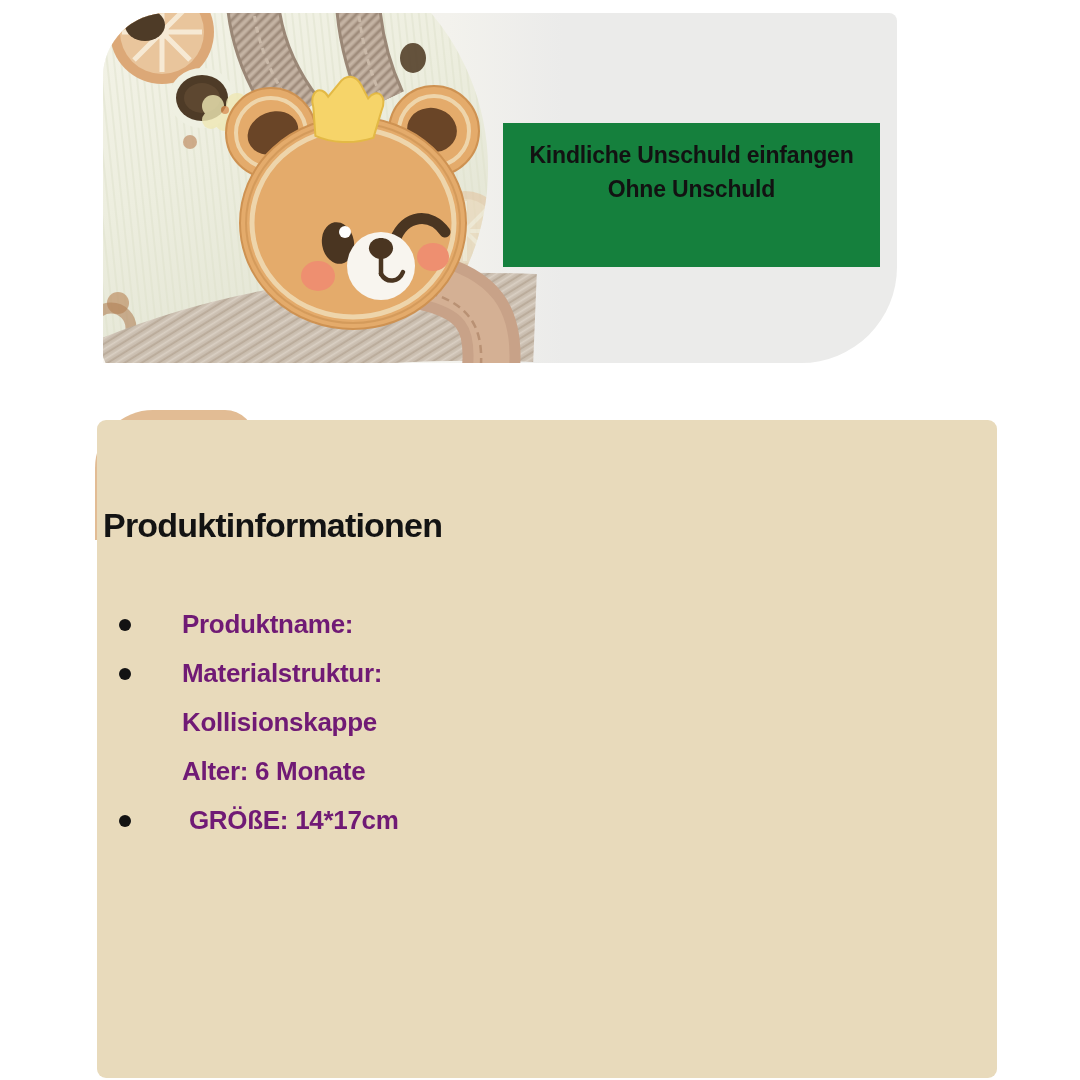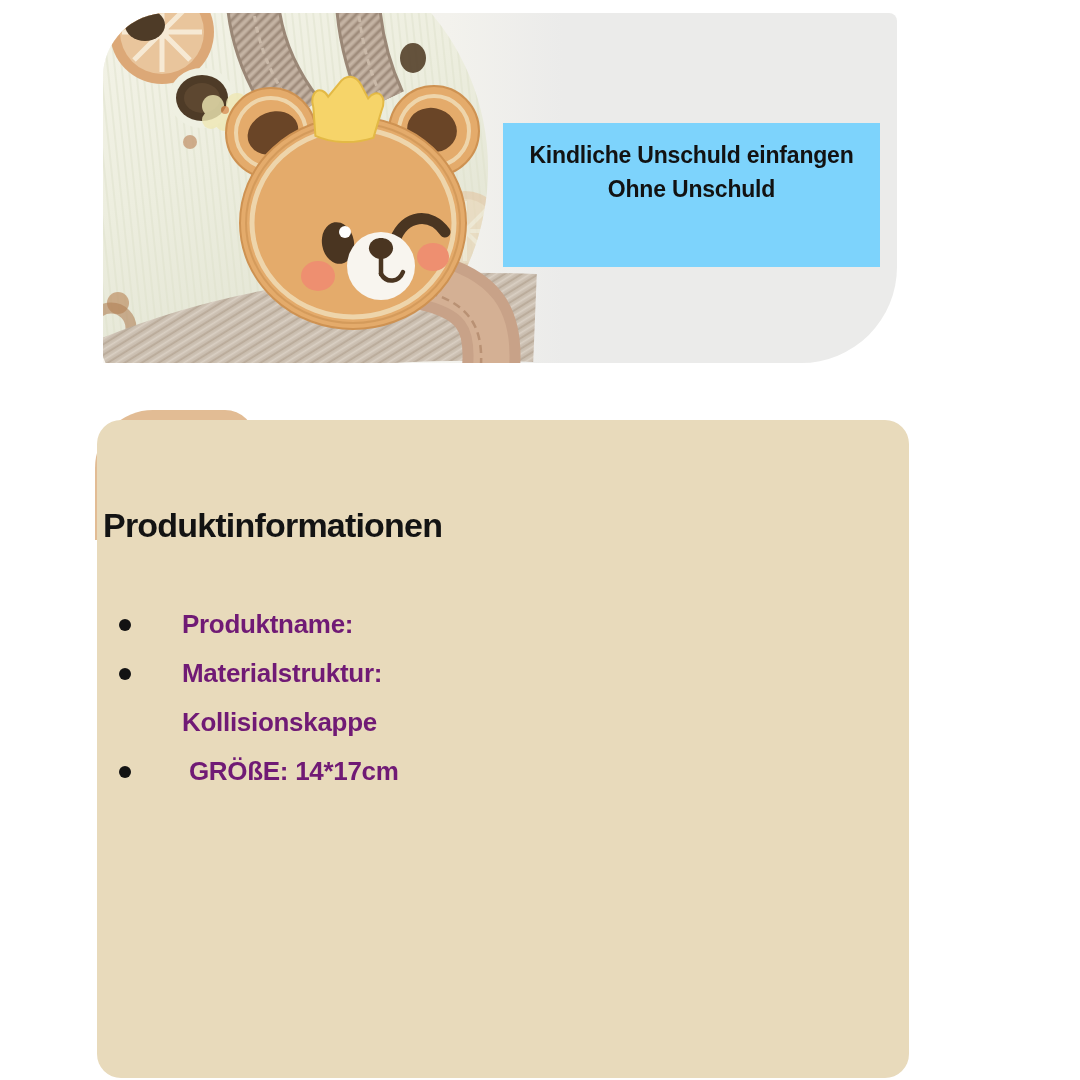--- a/index.html
+++ b/index.html
@@ -17,43 +17,43 @@
     width:794px; height:350px;
     background:#EBEBEA;
     border-radius:64px 8px 96px 2px;
     overflow:hidden;
   }
   .photo-svg { position:absolute; left:0; top:0; display:block; }
 
   .caption-box {
     position:absolute; left:400px; top:110px;
     width:377px; height:144px;
-    background:#7dd3fc;
+    background:#15803d;
     box-sizing:border-box;
     padding-top:15px;
     text-align:center;
   }
   .caption-line {
     font-size:23px; font-weight:700; color:#121212;
     line-height:34px; letter-spacing:-0.2px;
     white-space:pre;
   }
 
   
   .accent-corner {
     position:absolute; left:95px; top:410px;
     width:160px; height:130px;
     background:#E2BC94;
     border-radius:58px 30px 0 0;
   }
   .card {
     position:absolute; left:97px; top:420px;
-    width:812px; height:658px;
+    width:900px; height:658px;
     background:#E8DABB;
-    border-radius:24px;
+    border-radius:9px;
   }
   .card-title {
     position:absolute; left:6px; top:88px;
     font-size:34px; font-weight:700; color:#131313;
     letter-spacing:-0.8px; line-height:1;
     white-space:pre;
   }
   .info-list { position:absolute; left:0; top:180px; width:100%; }
   .info-row {
     position:relative; height:49px;
@@ -202,15 +202,16 @@
 
 <div class="accent-corner"></div>
 
 <div class="card">
   <div class="card-title">Produktinformationen</div>
 
   <div class="info-list">
     <div class="info-row bulleted">Produktname:</div>
     <div class="info-row bulleted">Materialstruktur:</div>
     <div class="info-row">Kollisionskappe</div>
+    <div class="info-row">Alter: 6 Monate</div>
     <div class="info-row bulleted"> GRÖßE: 14*17cm</div>
   </div>
 </div>
 
 </body></html>

